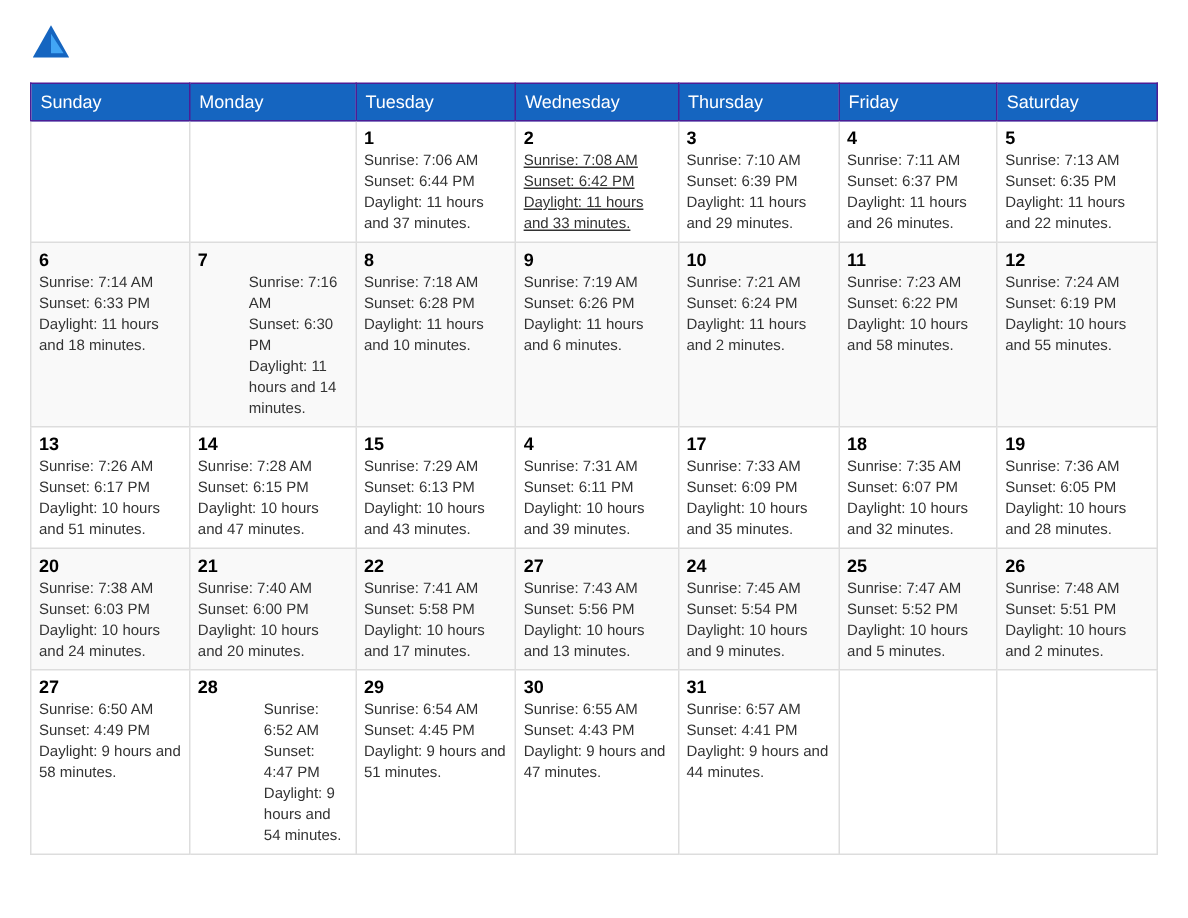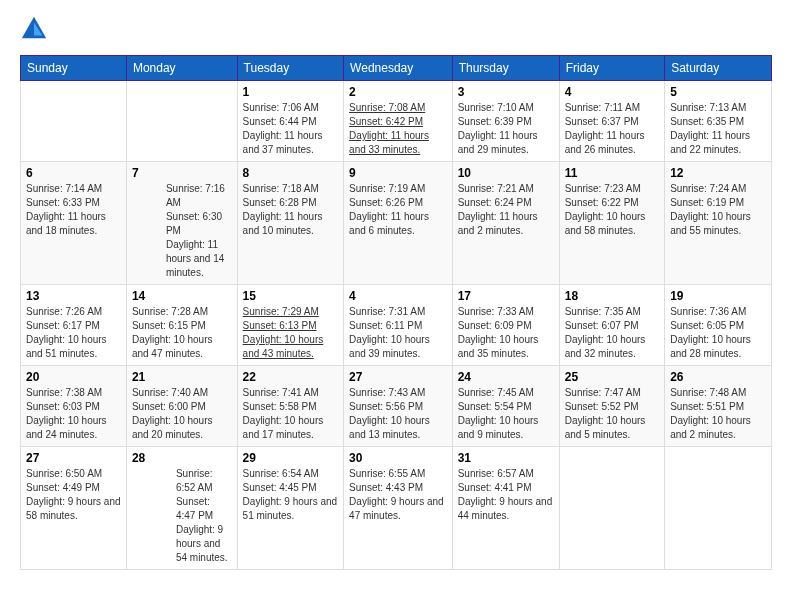--- a/index.html
+++ b/index.html
@@ -218,21 +218,21 @@
 Daylight: 10 hours and 51 minutes.</div>
           </td>
           <td>
             <span class="day-num">14</span>
             <div class="day-info" style="white-space: pre-line;">Sunrise: 7:28 AM
 Sunset: 6:15 PM
 Daylight: 10 hours and 47 minutes.</div>
           </td>
           <td>
             <span class="day-num">15</span>
-            <div class="day-info" style="white-space: pre-line; text-decoration: underline;">Sunrise: 7:29 AM
+            <div class="day-info" style="white-space: pre-line;">Sunrise: 7:29 AM
 Sunset: 6:13 PM
 Daylight: 10 hours and 43 minutes.</div>
           </td>
           <td>
             <span class="day-num">4</span>
             <div class="day-info" style="white-space: pre-line;">Sunrise: 7:31 AM
 Sunset: 6:11 PM
 Daylight: 10 hours and 39 minutes.</div>
           </td>
           <td>

